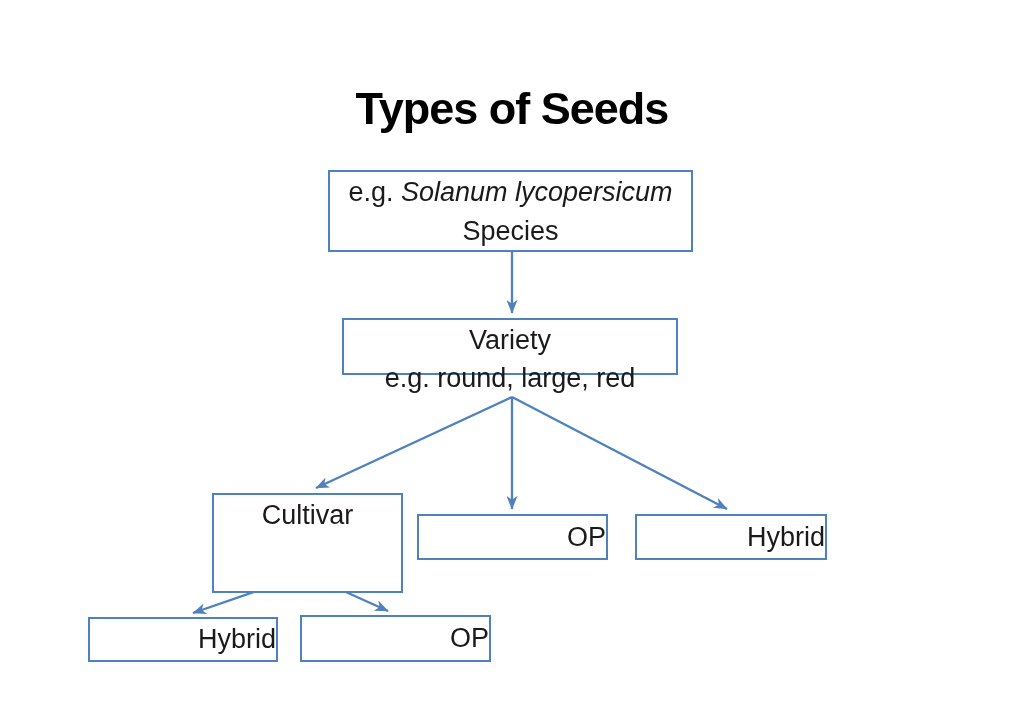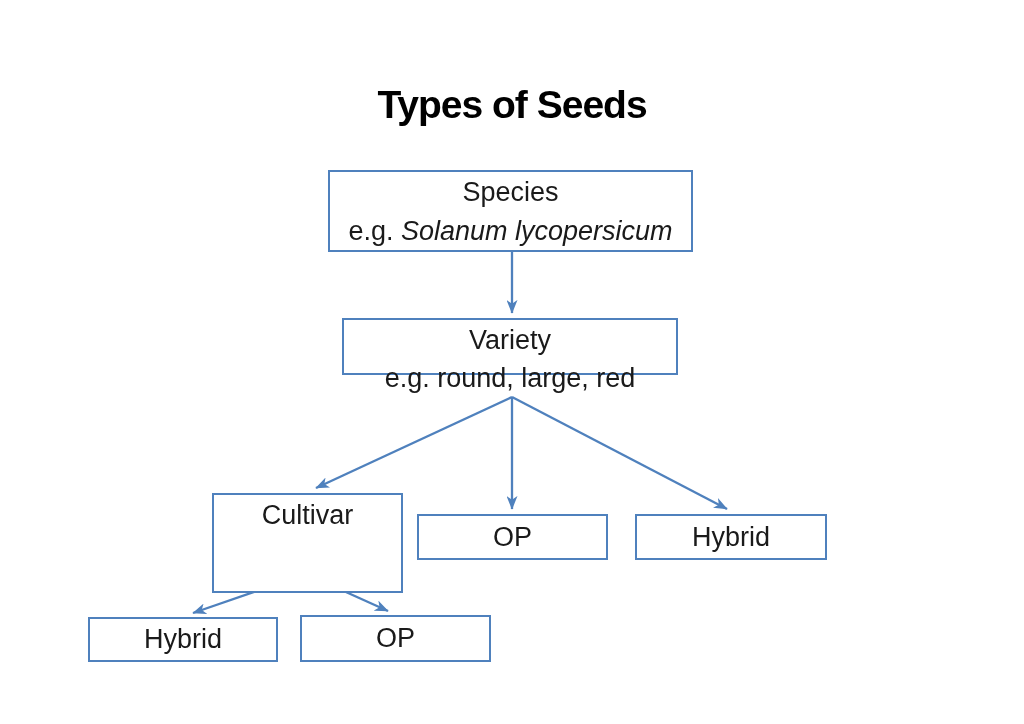--- a/index.html
+++ b/index.html
@@ -14,35 +14,35 @@
     background:var(--background);
     font-family:"Liberation Sans","DejaVu Sans",sans-serif;
     position:relative;
     overflow:hidden;
   }
   .stage{position:absolute;inset:0;width:1024px;height:724px;}
   .page-title{
     position:absolute;
     top:83px;left:0;width:1024px;
     text-align:center;
-    font-size:39px;
+    font-size:45px;
     font-weight:bold;
     letter-spacing:-1px;
     color:var(--title);
   }
   .node{
     position:absolute;
     border:2.5px solid var(--accent);
     background:#ffffff;
     color:var(--text);
     text-align:center;
     font-size:27px;
   }
   .node.two-line{padding-top:1px;}
-  .node.single{display:flex;align-items:center;justify-content:center;}
+  .node.single{display:flex;align-items:center;justify-content:flex-end;}
   .node-species{left:328px;top:170px;width:365px;height:82px;line-height:39px;}
   .node-variety{left:342px;top:318px;width:336px;height:57px;line-height:38px;}
   .node-cultivar{left:212px;top:493px;width:191px;height:100px;line-height:38px;}
   .node-op-mid{left:417px;top:514px;width:191px;height:46px;}
   .node-hybrid-mid{left:635px;top:514px;width:192px;height:46px;}
   .node-hybrid-bottom{left:88px;top:617px;width:190px;height:45px;}
   .node-op-bottom{left:300px;top:615px;width:191px;height:47px;}
   .italic{font-style:italic;}
   svg.connectors{position:absolute;inset:0;pointer-events:none;}
   svg.connectors line{stroke:var(--accent);stroke-width:2.3;}
@@ -63,22 +63,22 @@
     </defs>
     <line x1="512" y1="252" x2="512" y2="313" marker-end="url(#arrow)"></line>
     <line x1="512" y1="397" x2="316" y2="488" marker-end="url(#arrow)"></line>
     <line x1="512" y1="397" x2="512" y2="509" marker-end="url(#arrow)"></line>
     <line x1="512" y1="397" x2="727" y2="509" marker-end="url(#arrow)"></line>
     <line x1="306" y1="574" x2="193" y2="613" marker-end="url(#arrow)"></line>
     <line x1="306" y1="574" x2="388" y2="611" marker-end="url(#arrow)"></line>
   </svg>
 
   <div class="node two-line node-species">
+    <div><span>e.g. </span><span class="italic">Solanum lycopersicum</span></div>
     <div>Species</div>
-    <div><span>e.g. </span><span class="italic">Solanum lycopersicum</span></div>
   </div>
 
   <div class="node two-line node-variety">
     <div>Variety</div>
     <div>e.g. round, large, red</div>
   </div>
 
   <div class="node two-line node-cultivar">
     <div>Cultivar</div>
   </div>

